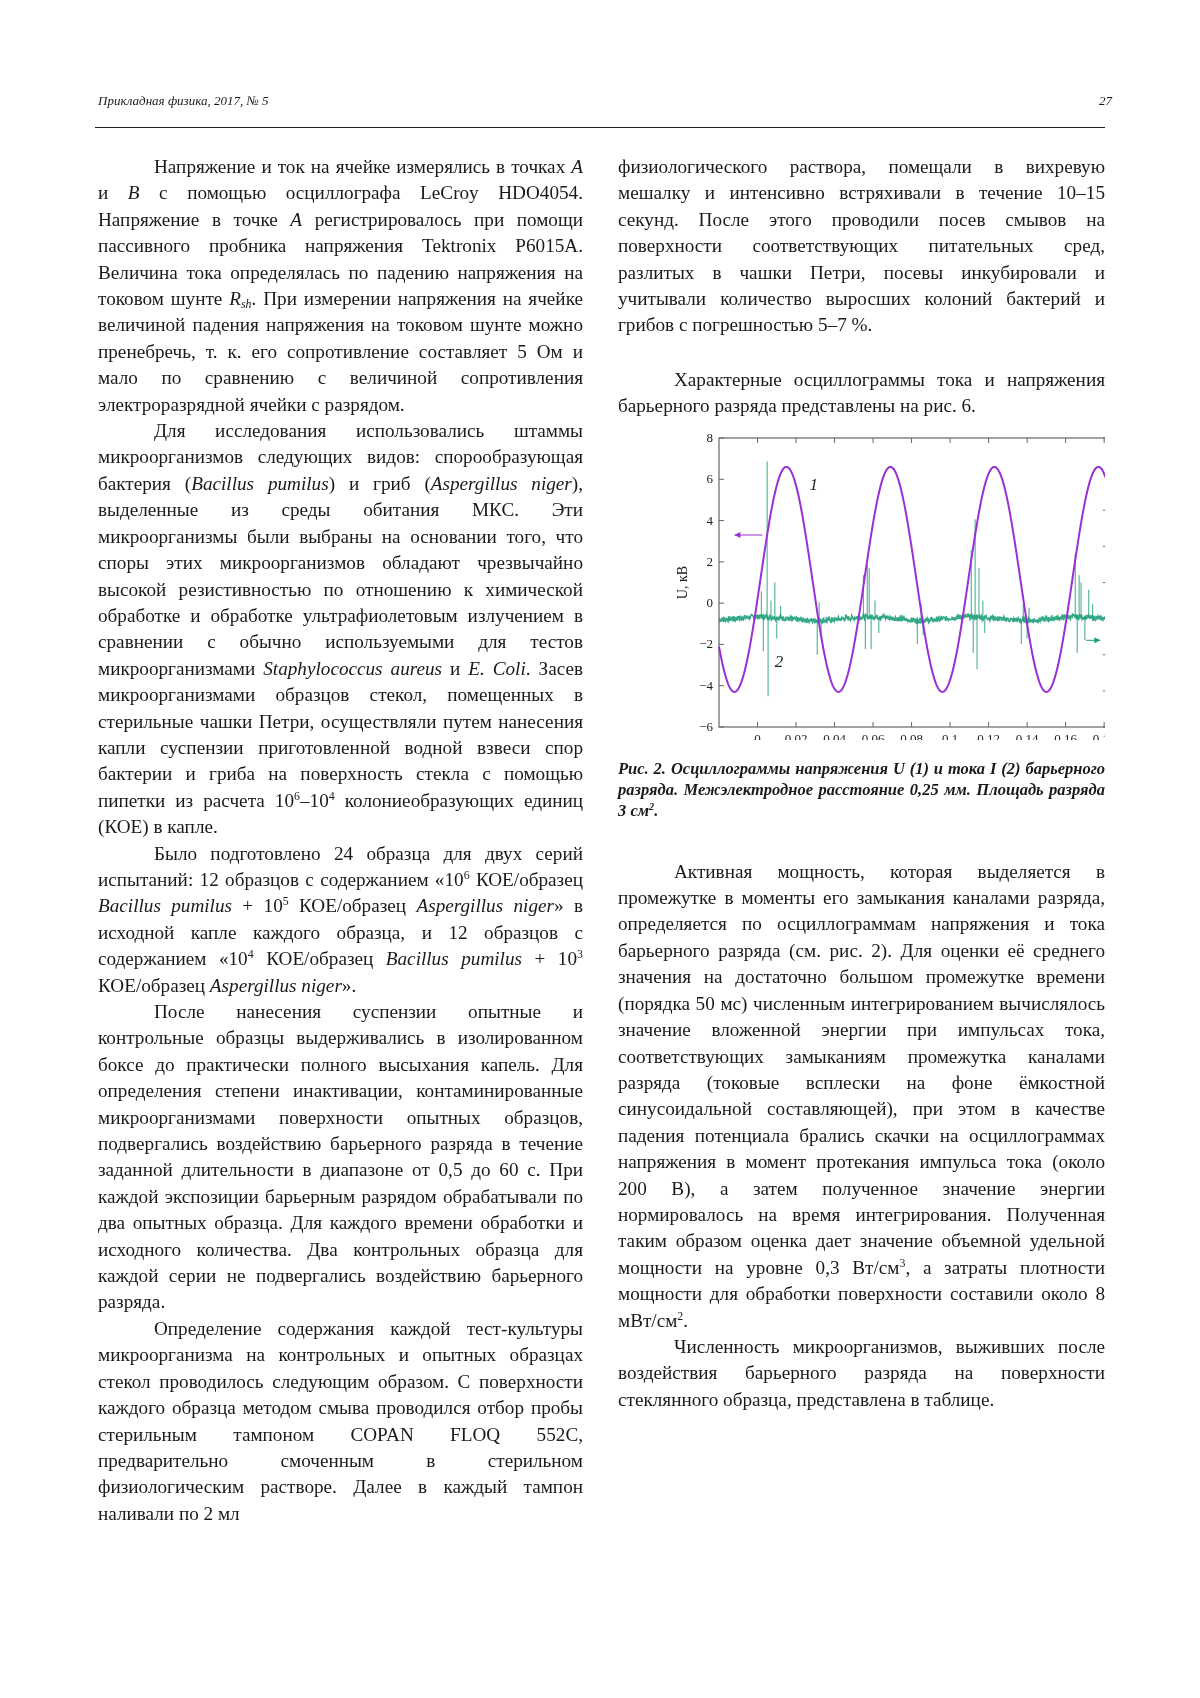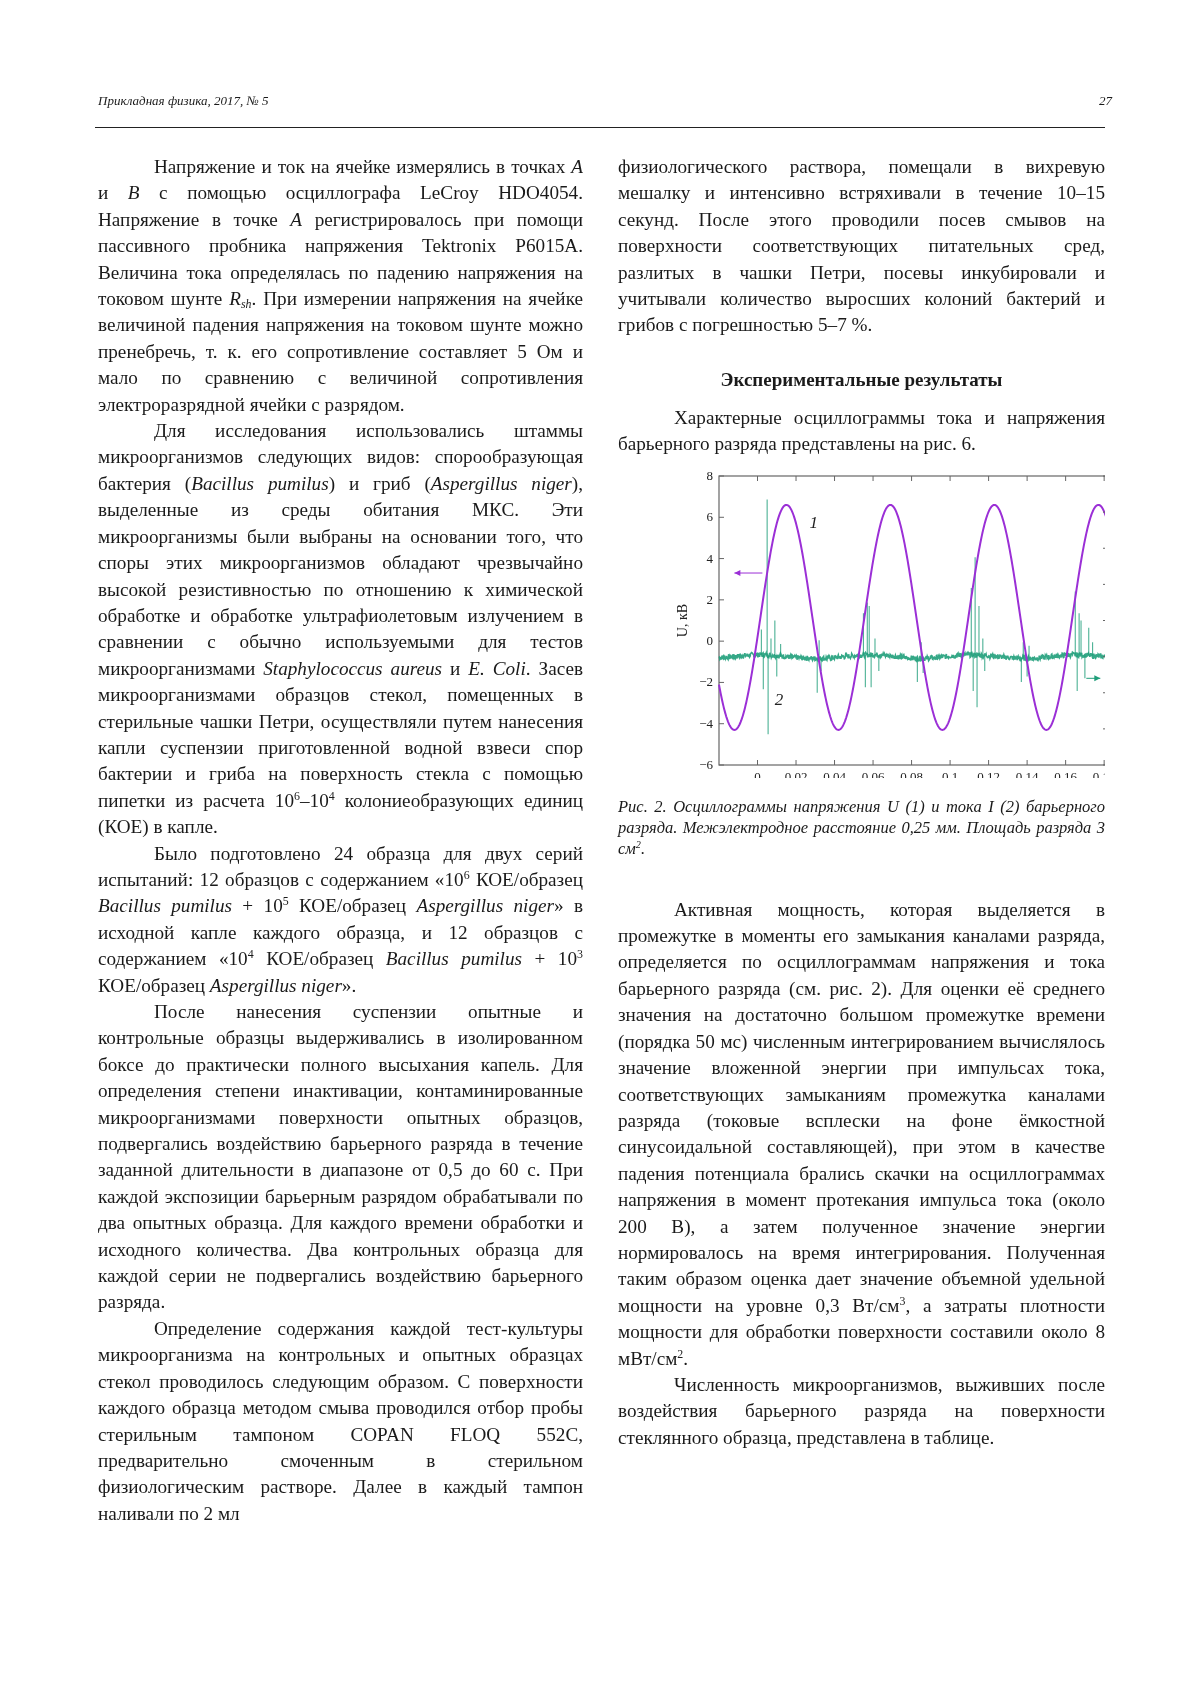--- a/index.html
+++ b/index.html
@@ -12,21 +12,21 @@
   .col-left { left:98px; width:485px; }
   .col-right { left:618px; width:487px; }
   .col p { margin:0; text-indent:56px; }
   .col p.noind { text-indent:0; }
   .col i { font-style:italic; }
   sup { font-size:0.62em; vertical-align:0.55em; line-height:0; }
   sub { font-size:0.62em; vertical-align:-0.25em; line-height:0; }
   .section-title { text-align:center; font-weight:bold; font-size:19px; line-height:26px; margin:28px 0 12px 0; }
   .figure { position:relative; width:487px; height:310px; margin-top:10px; }
   .figure svg { position:absolute; left:0; top:0; }
-  .caption { font-weight:normal; font-style:italic; font-size:16.5px; line-height:21px; text-align:justify; margin:18px 0 0 0; }
+  .caption { font-weight:bold; font-style:italic; font-size:16.5px; line-height:21px; text-align:justify; margin:18px 0 0 0; }
   .caption p { margin:0; text-indent:0; }
   .spacer-after-caption { height:38px; }
   .axis-text { font-family:"Liberation Serif", serif; font-size:13px; fill:#222; }
   .axis-label { font-family:"Liberation Serif", serif; font-size:14px; fill:#222; }
   .curve-label { font-family:"Liberation Serif", serif; font-style:italic; font-size:17px; fill:#222; }
 </style>
 </head>
 <body>
 
 <div class="header">
@@ -39,21 +39,20 @@
   <p><span>Напряжение и ток на ячейке измерялись в точках </span><i>A</i><span> и </span><i>B</i><span> с помощью осциллографа LeCroy HDO4054. Напряжение в точке </span><i>A</i><span> регистрировалось при помощи пассивного пробника напряжения Tektronix P6015A. Величина тока определялась по падению напряжения на токовом шунте </span><i>R</i><sub><i>sh</i></sub><span>. При измерении напряжения на ячейке величиной падения напряжения на токовом шунте можно пренебречь, т. к. его сопротивление составляет 5 Ом и мало по сравнению с величиной сопротивления электроразрядной ячейки с разрядом.</span></p>
   <p><span>Для исследования использовались штаммы микроорганизмов следующих видов: спорообразующая бактерия (</span><i>Bacillus pumilus</i><span>) и гриб (</span><i>Aspergillus niger</i><span>), выделенные из среды обитания МКС. Эти микроорганизмы были выбраны на основании того, что споры этих микроорганизмов обладают чрезвычайно высокой резистивностью по отношению к химической обработке и обработке ультрафиолетовым излучением в сравнении с обычно используемыми для тестов микроорганизмами </span><i>Staphylococcus aureus</i><span> и </span><i>E. Coli</i><span>. Засев микроорганизмами образцов стекол, помещенных в стерильные чашки Петри, осуществляли путем нанесения капли суспензии приготовленной водной взвеси спор бактерии и гриба на поверхность стекла с помощью пипетки из расчета 10</span><sup>6</sup><span>–10</span><sup>4</sup><span> колониеобразующих единиц (КОЕ) в капле.</span></p>
   <p><span>Было подготовлено 24 образца для двух серий испытаний: 12 образцов с содержанием «10</span><sup>6</sup><span> КОЕ/образец </span><i>Bacillus pumilus</i><span> + 10</span><sup>5</sup><span> КОЕ/образец </span><i>Aspergillus niger</i><span>» в исходной капле каждого образца, и 12 образцов с содержанием «10</span><sup>4</sup><span> КОЕ/образец </span><i>Bacillus pumilus</i><span> + 10</span><sup>3</sup><span> КОЕ/образец </span><i>Aspergillus niger</i><span>».</span></p>
   <p>После нанесения суспензии опытные и контрольные образцы выдерживались в изолированном боксе до практически полного высыхания капель. Для определения степени инактивации, контаминированные микроорганизмами поверхности опытных образцов, подвергались воздействию барьерного разряда в течение заданной длительности в диапазоне от 0,5 до 60 с. При каждой экспозиции барьерным разрядом обрабатывали по два опытных образца. Для каждого времени обработки и исходного количества. Два контрольных образца для каждой серии не подвергались воздействию барьерного разряда.</p>
   <p>Определение содержания каждой тест-культуры микроорганизма на контрольных и опытных образцах стекол проводилось следующим образом. С поверхности каждого образца методом смыва проводился отбор пробы стерильным тампоном COPAN FLOQ 552C, предварительно смоченным в стерильном физиологическим растворе. Далее в каждый тампон наливали по 2 мл</p>
 </div>
 
 <div class="col col-right">
   <p class="noind">физиологического раствора, помещали в вихревую мешалку и интенсивно встряхивали в течение 10–15 секунд. После этого проводили посев смывов на поверхности соответствующих питательных сред, разлитых в чашки Петри, посевы инкубировали и учитывали количество выросших колоний бактерий и грибов с погрешностью 5–7 %.</p>
   <div class="section-title">
-    <div>Экспериментальные результаты</div>
   </div>
   <p>Характерные осциллограммы тока и напряжения барьерного разряда представлены на рис. 6.</p>
 
   <div class="figure">
     <svg id="chart" width="487" height="310" viewBox="-60 0 487 310">
       <g id="plot-frame">
           <rect x="41" y="8" width="389" height="289" fill="none" stroke="#666" stroke-width="1.2"></rect>
         </g>
       <g id="series-current">
           <path d="M41.00,189.58L41.43,189.22L41.86,191.47L42.30,190.82L42.73,189.80L43.16,189.47L43.59,191.63L44.03,187.57L44.46,189.02L44.89,189.91L45.32,190.54L45.75,188.01L46.19,188.61L46.62,191.53L47.05,189.37L47.48,190.68L47.92,188.45L48.35,191.02L48.78,188.96L49.21,189.30L49.64,190.84L50.08,191.45L50.51,186.92L50.94,186.73L51.37,190.99L51.81,189.32L52.24,186.69L52.67,190.53L53.10,189.33L53.53,188.63L53.97,187.97L54.40,189.90L54.83,190.42L55.26,186.25L55.70,188.94L56.13,189.97L56.56,188.34L56.99,189.39L57.42,190.24L57.86,187.06L58.29,189.14L58.72,189.10L59.15,190.42L59.59,186.09L60.02,189.52L60.45,186.21L60.88,188.25L61.31,189.39L61.75,187.49L62.18,188.46L62.61,186.61L63.04,187.10L63.48,189.66L63.91,189.17L64.34,187.98L64.77,189.76L65.20,189.93L65.64,188.04L66.07,186.64L66.50,186.77L66.93,185.17L67.37,188.32L67.80,187.70L68.23,187.37L68.66,187.63L69.09,185.57L69.53,187.49L69.96,187.52L70.39,188.37L70.82,188.48L71.26,185.89L71.69,188.95L72.12,188.22L72.55,185.68L72.98,185.19L73.42,184.61L73.85,184.80L74.28,185.12L74.71,185.67L75.15,186.19L75.58,186.61L76.01,189.28L76.44,187.75L76.87,187.57L77.31,188.28L77.74,187.37L78.17,185.89L78.60,185.62L79.04,188.00L79.47,184.51L79.90,189.31L80.33,187.53L80.76,186.39L81.20,187.12L81.63,188.91L82.06,184.36L82.49,187.06L82.93,184.97L83.36,186.42L83.79,187.02L84.22,188.77L84.65,185.41L85.09,184.90L85.52,188.11L85.95,189.33L86.38,188.69L86.82,185.91L87.25,185.98L87.68,186.18L88.11,185.14L88.54,188.40L88.98,185.38L89.41,188.75L89.84,189.44L90.27,189.23L90.71,189.57L91.14,186.98L91.57,185.52L92.00,185.48L92.43,189.04L92.87,187.30L93.30,189.57L93.73,188.45L94.16,187.42L94.60,189.60L95.03,188.15L95.46,188.82L95.89,188.52L96.32,186.05L96.76,189.39L97.19,189.29L97.62,190.15L98.05,187.03L98.49,189.79L98.92,188.22L99.35,189.75L99.78,187.92L100.21,188.28L100.65,190.37L101.08,186.63L101.51,188.21L101.94,186.80L102.38,188.86L102.81,185.91L103.24,187.03L103.67,187.46L104.10,189.38L104.54,188.96L104.97,190.43L105.40,186.40L105.83,190.48L106.27,190.60L106.70,190.04L107.13,189.49L107.56,190.92L107.99,188.08L108.43,188.93L108.86,189.29L109.29,188.51L109.72,186.70L110.16,188.65L110.59,189.24L111.02,190.80L111.45,186.91L111.88,188.15L112.32,189.01L112.75,186.99L113.18,188.19L113.61,189.34L114.05,186.81L114.48,187.26L114.91,189.68L115.34,189.30L115.77,188.30L116.21,187.92L116.64,187.31L117.07,189.22L117.50,187.01L117.94,188.84L118.37,187.89L118.80,189.89L119.23,191.78L119.66,187.27L120.10,189.42L120.53,188.96L120.96,190.31L121.39,188.53L121.83,188.40L122.26,189.85L122.69,190.17L123.12,187.99L123.55,188.83L123.99,192.25L124.42,190.67L124.85,190.20L125.28,187.58L125.72,189.28L126.15,191.86L126.58,189.24L127.01,191.83L127.44,191.70L127.88,190.06L128.31,191.16L128.74,192.66L129.17,187.93L129.61,190.20L130.04,192.64L130.47,190.87L130.90,191.92L131.33,189.54L131.77,191.70L132.20,189.15L132.63,191.36L133.06,188.32L133.50,189.89L133.93,190.93L134.36,188.74L134.79,192.04L135.22,191.21L135.66,190.84L136.09,188.43L136.52,190.08L136.95,192.53L137.39,192.13L137.82,190.51L138.25,191.69L138.68,190.92L139.11,190.37L139.55,191.27L139.98,192.80L140.41,192.63L140.84,189.18L141.28,190.61L141.71,190.11L142.14,188.34L142.57,192.36L143.00,190.83L143.44,191.73L143.87,190.87L144.30,192.67L144.73,192.17L145.17,189.11L145.60,188.47L146.03,192.61L146.46,190.02L146.89,191.31L147.33,190.95L147.76,191.50L148.19,188.95L148.62,190.14L149.06,191.44L149.49,189.40L149.92,188.06L150.35,187.73L150.78,190.56L151.22,187.68L151.65,188.38L152.08,190.32L152.51,191.94L152.95,191.28L153.38,191.63L153.81,188.62L154.24,189.27L154.67,187.33L155.11,190.78L155.54,190.36L155.97,190.48L156.40,191.26L156.84,187.38L157.27,188.86L157.70,187.96L158.13,188.34L158.56,190.48L159.00,188.88L159.43,191.13L159.86,188.18L160.29,186.86L160.73,188.60L161.16,189.95L161.59,189.90L162.02,188.74L162.45,188.65L162.89,190.85L163.32,189.46L163.75,187.21L164.18,187.59L164.62,188.64L165.05,188.60L165.48,188.14L165.91,189.24L166.34,190.70L166.78,190.38L167.21,189.14L167.64,186.34L168.07,187.15L168.51,186.25L168.94,188.61L169.37,186.47L169.80,188.57L170.23,190.32L170.67,186.22L171.10,188.93L171.53,189.38L171.96,189.36L172.40,190.30L172.83,188.74L173.26,188.72L173.69,185.49L174.12,186.28L174.56,187.25L174.99,187.59L175.42,190.02L175.85,187.91L176.29,189.42L176.72,187.73L177.15,188.58L177.58,188.88L178.01,187.43L178.45,187.16L178.88,188.91L179.31,187.00L179.74,186.60L180.18,187.42L180.61,189.41L181.04,189.85L181.47,187.35L181.90,187.47L182.34,189.74L182.77,186.60L183.20,189.21L183.63,189.24L184.07,188.12L184.50,187.45L184.93,186.22L185.36,184.73L185.79,185.15L186.23,188.71L186.66,189.52L187.09,185.26L187.52,184.47L187.96,185.19L188.39,185.67L188.82,186.57L189.25,184.82L189.68,189.33L190.12,187.85L190.55,186.29L190.98,189.07L191.41,186.19L191.85,187.50L192.28,187.86L192.71,184.56L193.14,186.34L193.57,188.63L194.01,185.90L194.44,185.77L194.87,189.28L195.30,188.11L195.74,188.73L196.17,187.71L196.60,189.07L197.03,188.06L197.46,186.86L197.90,186.68L198.33,186.72L198.76,184.63L199.19,188.96L199.63,187.64L200.06,189.03L200.49,188.73L200.92,188.73L201.35,187.83L201.79,188.95L202.22,187.88L202.65,189.05L203.08,187.50L203.52,188.04L203.95,185.51L204.38,187.34L204.81,187.09L205.24,185.23L205.68,186.37L206.11,187.99L206.54,186.09L206.97,187.52L207.41,188.63L207.84,185.99L208.27,188.69L208.70,186.91L209.13,187.88L209.57,187.77L210.00,185.76L210.43,189.64L210.86,187.72L211.30,188.15L211.73,189.18L212.16,186.41L212.59,186.90L213.02,189.43L213.46,186.82L213.89,190.03L214.32,188.30L214.75,186.82L215.19,190.36L215.62,188.73L216.05,189.36L216.48,190.84L216.91,188.61L217.35,187.28L217.78,189.38L218.21,190.90L218.64,188.58L219.08,188.91L219.51,188.42L219.94,191.16L220.37,187.32L220.80,189.18L221.24,187.86L221.67,187.58L222.10,191.08L222.53,186.67L222.97,187.56L223.40,186.94L223.83,190.54L224.26,190.22L224.69,189.84L225.13,187.26L225.56,188.40L225.99,187.55L226.42,189.89L226.86,190.09L227.29,188.07L227.72,191.25L228.15,188.13L228.58,189.30L229.02,189.25L229.45,190.53L229.88,189.13L230.31,191.89L230.75,190.13L231.18,190.51L231.61,192.01L232.04,189.87L232.47,191.33L232.91,192.55L233.34,187.65L233.77,189.48L234.20,191.40L234.64,191.47L235.07,187.91L235.50,191.52L235.93,189.11L236.36,189.58L236.80,190.80L237.23,188.57L237.66,192.37L238.09,192.18L238.53,192.81L238.96,189.12L239.39,188.51L239.82,189.61L240.25,192.89L240.69,192.84L241.12,192.02L241.55,191.46L241.98,187.90L242.42,192.89L242.85,192.84L243.28,191.81L243.71,190.10L244.14,189.87L244.58,192.35L245.01,191.67L245.44,190.54L245.87,192.46L246.31,190.42L246.74,192.76L247.17,190.05L247.60,189.32L248.03,189.36L248.47,188.05L248.90,191.30L249.33,188.35L249.76,189.43L250.20,189.21L250.63,192.68L251.06,192.07L251.49,191.06L251.92,190.12L252.36,188.81L252.79,189.67L253.22,188.69L253.65,187.66L254.09,188.00L254.52,191.33L254.95,191.57L255.38,189.01L255.81,190.89L256.25,188.31L256.68,190.58L257.11,190.30L257.54,190.96L257.98,190.61L258.41,187.48L258.84,187.29L259.27,192.05L259.70,190.41L260.14,190.37L260.57,187.73L261.00,186.89L261.43,187.98L261.87,190.72L262.30,189.98L262.73,188.12L263.16,188.81L263.59,187.46L264.03,188.69L264.46,189.99L264.89,187.34L265.32,187.59L265.76,187.11L266.19,187.50L266.62,187.76L267.05,188.17L267.48,190.91L267.92,187.10L268.35,186.01L268.78,190.40L269.21,188.55L269.65,188.65L270.08,188.91L270.51,190.02L270.94,188.90L271.37,189.41L271.81,189.40L272.24,189.74L272.67,189.78L273.10,189.64L273.54,189.04L273.97,187.92L274.40,188.62L274.83,189.77L275.26,186.78L275.70,189.32L276.13,189.81L276.56,189.31L276.99,189.60L277.43,187.06L277.86,188.35L278.29,187.38L278.72,189.53L279.15,186.84L279.59,185.60L280.02,184.99L280.45,187.74L280.88,187.22L281.32,186.52L281.75,188.95L282.18,185.06L282.61,186.95L283.04,188.35L283.48,187.14L283.91,189.22L284.34,188.90L284.77,186.29L285.21,186.18L285.64,188.49L286.07,185.46L286.50,185.83L286.93,185.01L287.37,187.61L287.80,186.07L288.23,186.47L288.66,185.57L289.10,184.78L289.53,185.71L289.96,187.35L290.39,184.93L290.82,185.68L291.26,185.78L291.69,184.40L292.12,189.32L292.55,188.87L292.99,186.13L293.42,184.42L293.85,184.39L294.28,188.03L294.71,189.09L295.15,185.41L295.58,187.98L296.01,186.05L296.44,184.77L296.88,188.94L297.31,188.37L297.74,185.41L298.17,188.79L298.60,188.88L299.04,185.23L299.47,185.43L299.90,185.48L300.33,187.17L300.77,186.87L301.20,186.18L301.63,189.14L302.06,185.94L302.49,188.86L302.93,189.02L303.36,185.59L303.79,186.36L304.22,189.76L304.66,188.77L305.09,186.69L305.52,189.25L305.95,188.32L306.38,187.74L306.82,185.39L307.25,187.18L307.68,187.41L308.11,186.19L308.55,188.31L308.98,188.63L309.41,189.53L309.84,189.59L310.27,189.32L310.71,188.25L311.14,188.93L311.57,187.35L312.00,190.35L312.44,189.26L312.87,185.67L313.30,188.69L313.73,188.49L314.16,187.24L314.60,186.19L315.03,189.55L315.46,189.95L315.89,185.81L316.33,190.35L316.76,186.64L317.19,190.51L317.62,188.78L318.05,190.36L318.49,188.05L318.92,187.78L319.35,188.90L319.78,186.45L320.22,190.30L320.65,190.25L321.08,188.66L321.51,189.19L321.94,187.27L322.38,187.50L322.81,187.38L323.24,187.95L323.67,190.99L324.11,187.83L324.54,190.18L324.97,186.91L325.40,188.43L325.83,186.80L326.27,188.31L326.70,187.08L327.13,190.88L327.56,188.04L328.00,191.77L328.43,190.19L328.86,189.04L329.29,190.29L329.72,187.68L330.16,189.20L330.59,190.64L331.02,191.36L331.45,191.48L331.89,190.72L332.32,189.01L332.75,188.71L333.18,188.42L333.61,188.63L334.05,188.89L334.48,191.74L334.91,188.12L335.34,189.92L335.78,188.47L336.21,190.42L336.64,189.69L337.07,191.66L337.50,188.36L337.94,191.16L338.37,189.10L338.80,189.97L339.23,192.20L339.67,188.79L340.10,188.07L340.53,190.73L340.96,188.62L341.39,190.67L341.83,189.67L342.26,191.55L342.69,190.60L343.12,191.99L343.56,190.41L343.99,190.82L344.42,190.53L344.85,188.14L345.28,189.21L345.72,188.22L346.15,192.77L346.58,188.73L347.01,188.02L347.45,192.05L347.88,192.33L348.31,192.88L348.74,188.96L349.17,192.84L349.61,190.58L350.04,191.48L350.47,188.15L350.90,189.12L351.34,192.46L351.77,191.33L352.20,191.46L352.63,189.78L353.06,190.15L353.50,190.42L353.93,191.46L354.36,192.62L354.79,188.96L355.23,190.32L355.66,191.58L356.09,190.03L356.52,189.33L356.95,189.98L357.39,191.52L357.82,191.43L358.25,190.77L358.68,191.32L359.12,189.46L359.55,191.84L359.98,192.39L360.41,191.42L360.84,191.08L361.28,187.56L361.71,190.15L362.14,191.45L362.57,189.90L363.01,188.60L363.44,190.84L363.87,187.19L364.30,189.73L364.73,187.15L365.17,187.43L365.60,191.42L366.03,188.37L366.46,188.51L366.90,191.57L367.33,187.36L367.76,188.34L368.19,188.08L368.62,187.05L369.06,189.87L369.49,188.95L369.92,190.41L370.35,190.97L370.79,187.02L371.22,190.26L371.65,189.56L372.08,190.29L372.51,189.56L372.95,188.59L373.38,186.56L373.81,186.20L374.24,190.99L374.68,188.87L375.11,188.19L375.54,189.61L375.97,190.07L376.40,188.37L376.84,187.41L377.27,188.06L377.70,189.68L378.13,187.33L378.57,185.78L379.00,190.03L379.43,187.26L379.86,186.19L380.29,187.31L380.73,190.16L381.16,187.18L381.59,189.52L382.02,188.86L382.46,186.63L382.89,189.50L383.32,186.32L383.75,187.52L384.18,185.14L384.62,185.48L385.05,187.72L385.48,189.52L385.91,189.30L386.35,185.13L386.78,185.34L387.21,185.56L387.64,187.76L388.07,185.68L388.51,187.31L388.94,188.44L389.37,188.44L389.80,187.41L390.24,185.08L390.67,186.44L391.10,188.78L391.53,185.67L391.96,187.69L392.40,189.35L392.83,188.11L393.26,185.04L393.69,186.98L394.13,185.24L394.56,186.48L394.99,184.64L395.42,185.06L395.85,184.86L396.29,185.27L396.72,185.47L397.15,188.18L397.58,186.77L398.02,184.35L398.45,189.27L398.88,187.03L399.31,184.67L399.74,186.04L400.18,189.01L400.61,189.37L401.04,186.49L401.47,185.53L401.91,186.22L402.34,188.50L402.77,184.60L403.20,188.30L403.63,184.92L404.07,189.17L404.50,188.43L404.93,188.81L405.36,187.03L405.80,189.57L406.23,187.94L406.66,186.17L407.09,189.61L407.52,185.27L407.96,189.54L408.39,186.44L408.82,188.80L409.25,184.93L409.69,188.06L410.12,186.30L410.55,185.39L410.98,187.31L411.41,185.79L411.85,188.82L412.28,187.14L412.71,185.16L413.14,188.05L413.58,185.43L414.01,187.34L414.44,186.02L414.87,190.20L415.30,190.24L415.74,185.70L416.17,189.22L416.60,186.69L417.03,190.01L417.47,190.50L417.90,189.75L418.33,186.75L418.76,186.86L419.19,187.19L419.63,188.97L420.06,186.32L420.49,187.03L420.92,189.51L421.36,186.77L421.79,187.15L422.22,186.26L422.65,186.10L423.08,190.50L423.52,187.23L423.95,187.25L424.38,189.92L424.81,190.30L425.25,188.12L425.68,188.36L426.11,188.32L426.54,186.61L426.97,188.76L427.41,189.28L427.84,190.71L428.27,189.02L428.70,191.09L429.14,188.20L429.57,187.04L430.00,186.57" fill="none" stroke="#1f9e7a" stroke-width="1.6" opacity="0.9"></path>

